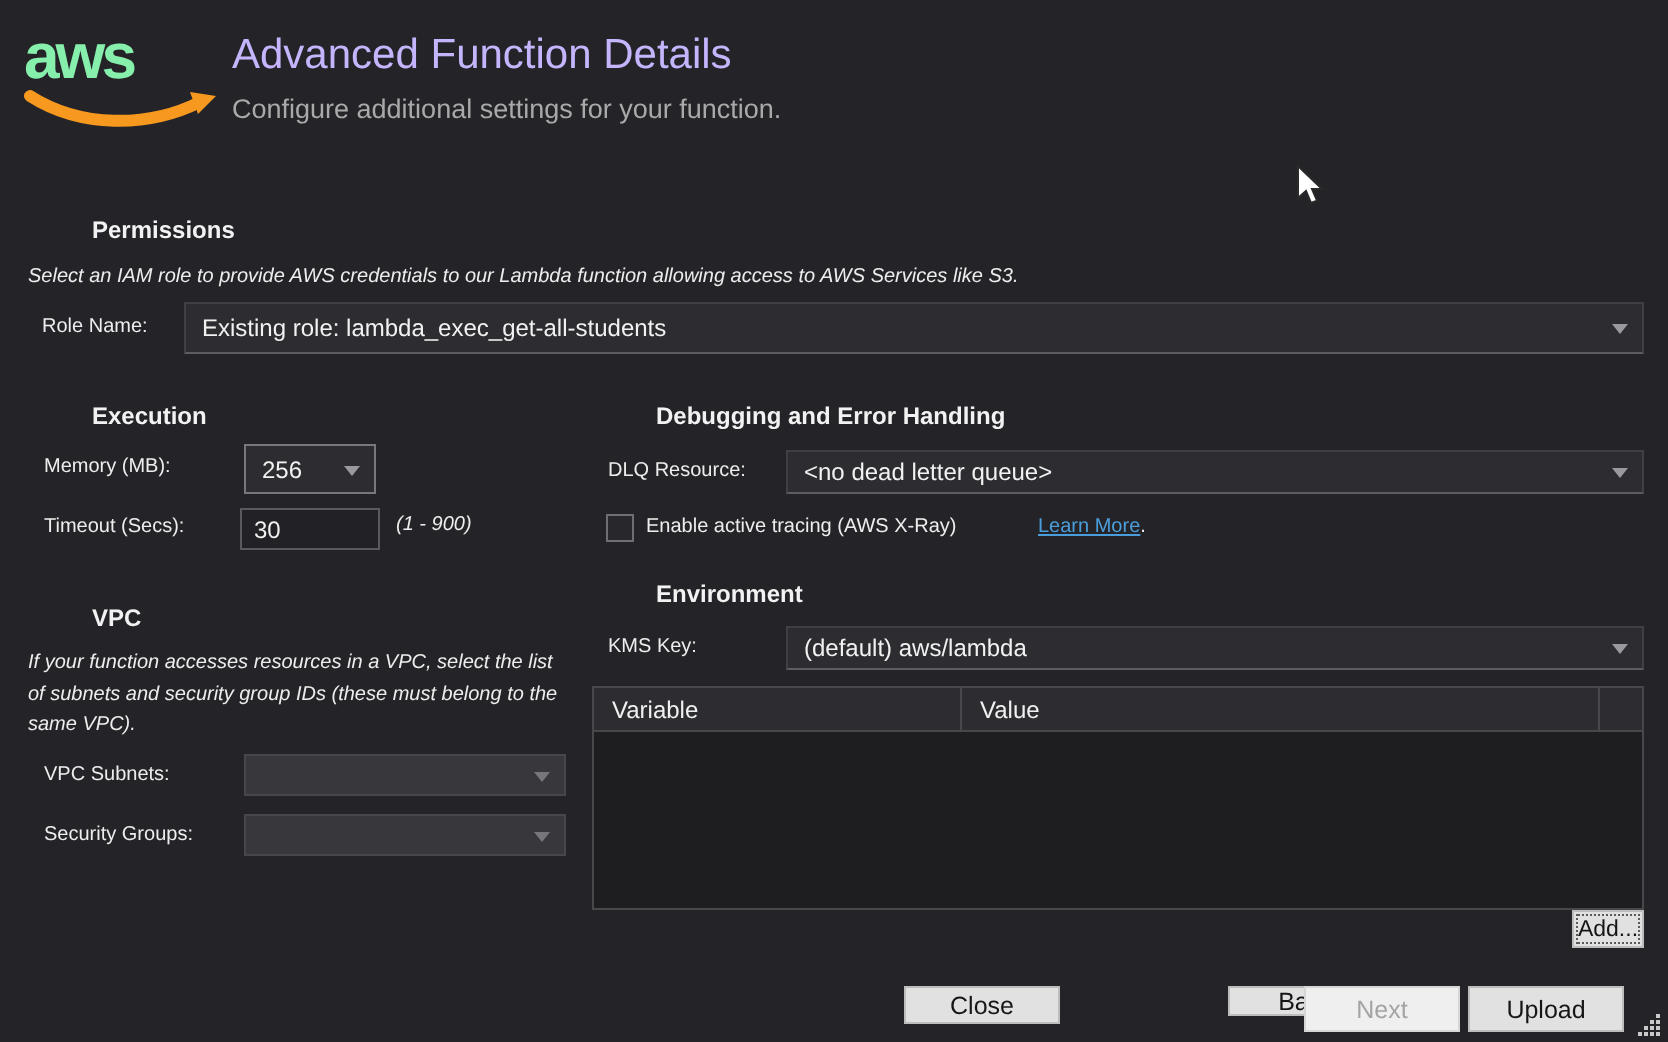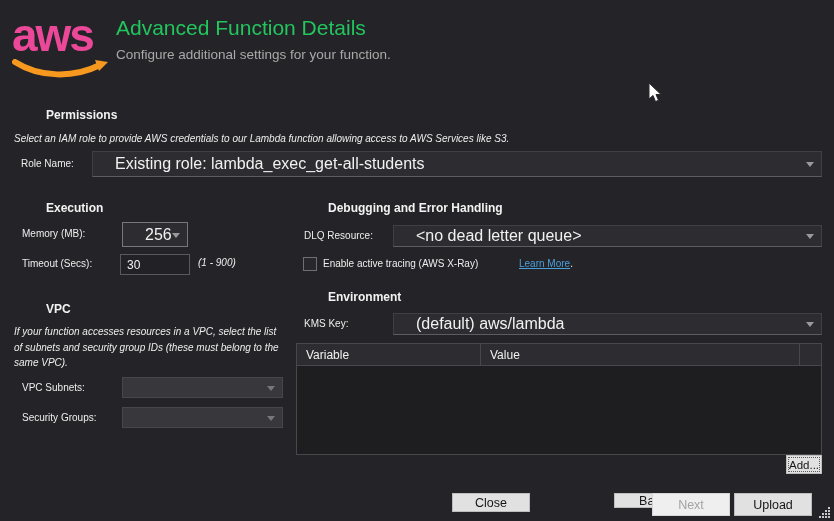--- a/index.html
+++ b/index.html
@@ -8,40 +8,40 @@
     position:relative;
     background:#242428;
     font-family:"Liberation Sans", sans-serif;
     overflow:hidden;
     color:#f1f1f1;
   }
   .abs { position:absolute; }
 
   
   .logo-text {
-    font-weight:bold; font-size:46px; color:#ec4899;
+    font-weight:bold; font-size:32px; color:#86efac;
     letter-spacing:-2px; line-height:1;
   }
-  .page-title { font-size:21px; color:#22c55e; font-weight:400; }
+  .page-title { font-size:21px; color:#c4b5fd; font-weight:400; }
   .page-subtitle { font-size:13.5px; color:#a9a9a9; }
 
   
   .section-h { font-size:12px; font-weight:bold; color:#f2f2f2;padding-left:32px; }
   .lbl { font-size:10px; color:#ededed; }
   .italic { font-style:italic; }
 
   
   .dd {
     position:absolute;
     background:#2d2d31;
     border:1px solid #3f3f44;
     border-bottom-color:#5c5c61;
-    color:#f1f1f1; font-size:16px;
+    color:#f1f1f1; font-size:12px;
     display:flex; align-items:center;
-    padding:0 20px 0 22px;
+    padding:0 20px 0 8px;
     white-space:nowrap; overflow:hidden;
   }
   .dd .chev {
     position:absolute; right:7px; top:50%; margin-top:-2px;
     width:0; height:0;
     border-left:4px solid transparent;
     border-right:4px solid transparent;
     border-top:5px solid #9a9a9e;
   }
   .dd.bright { border-color:#78787c; }

